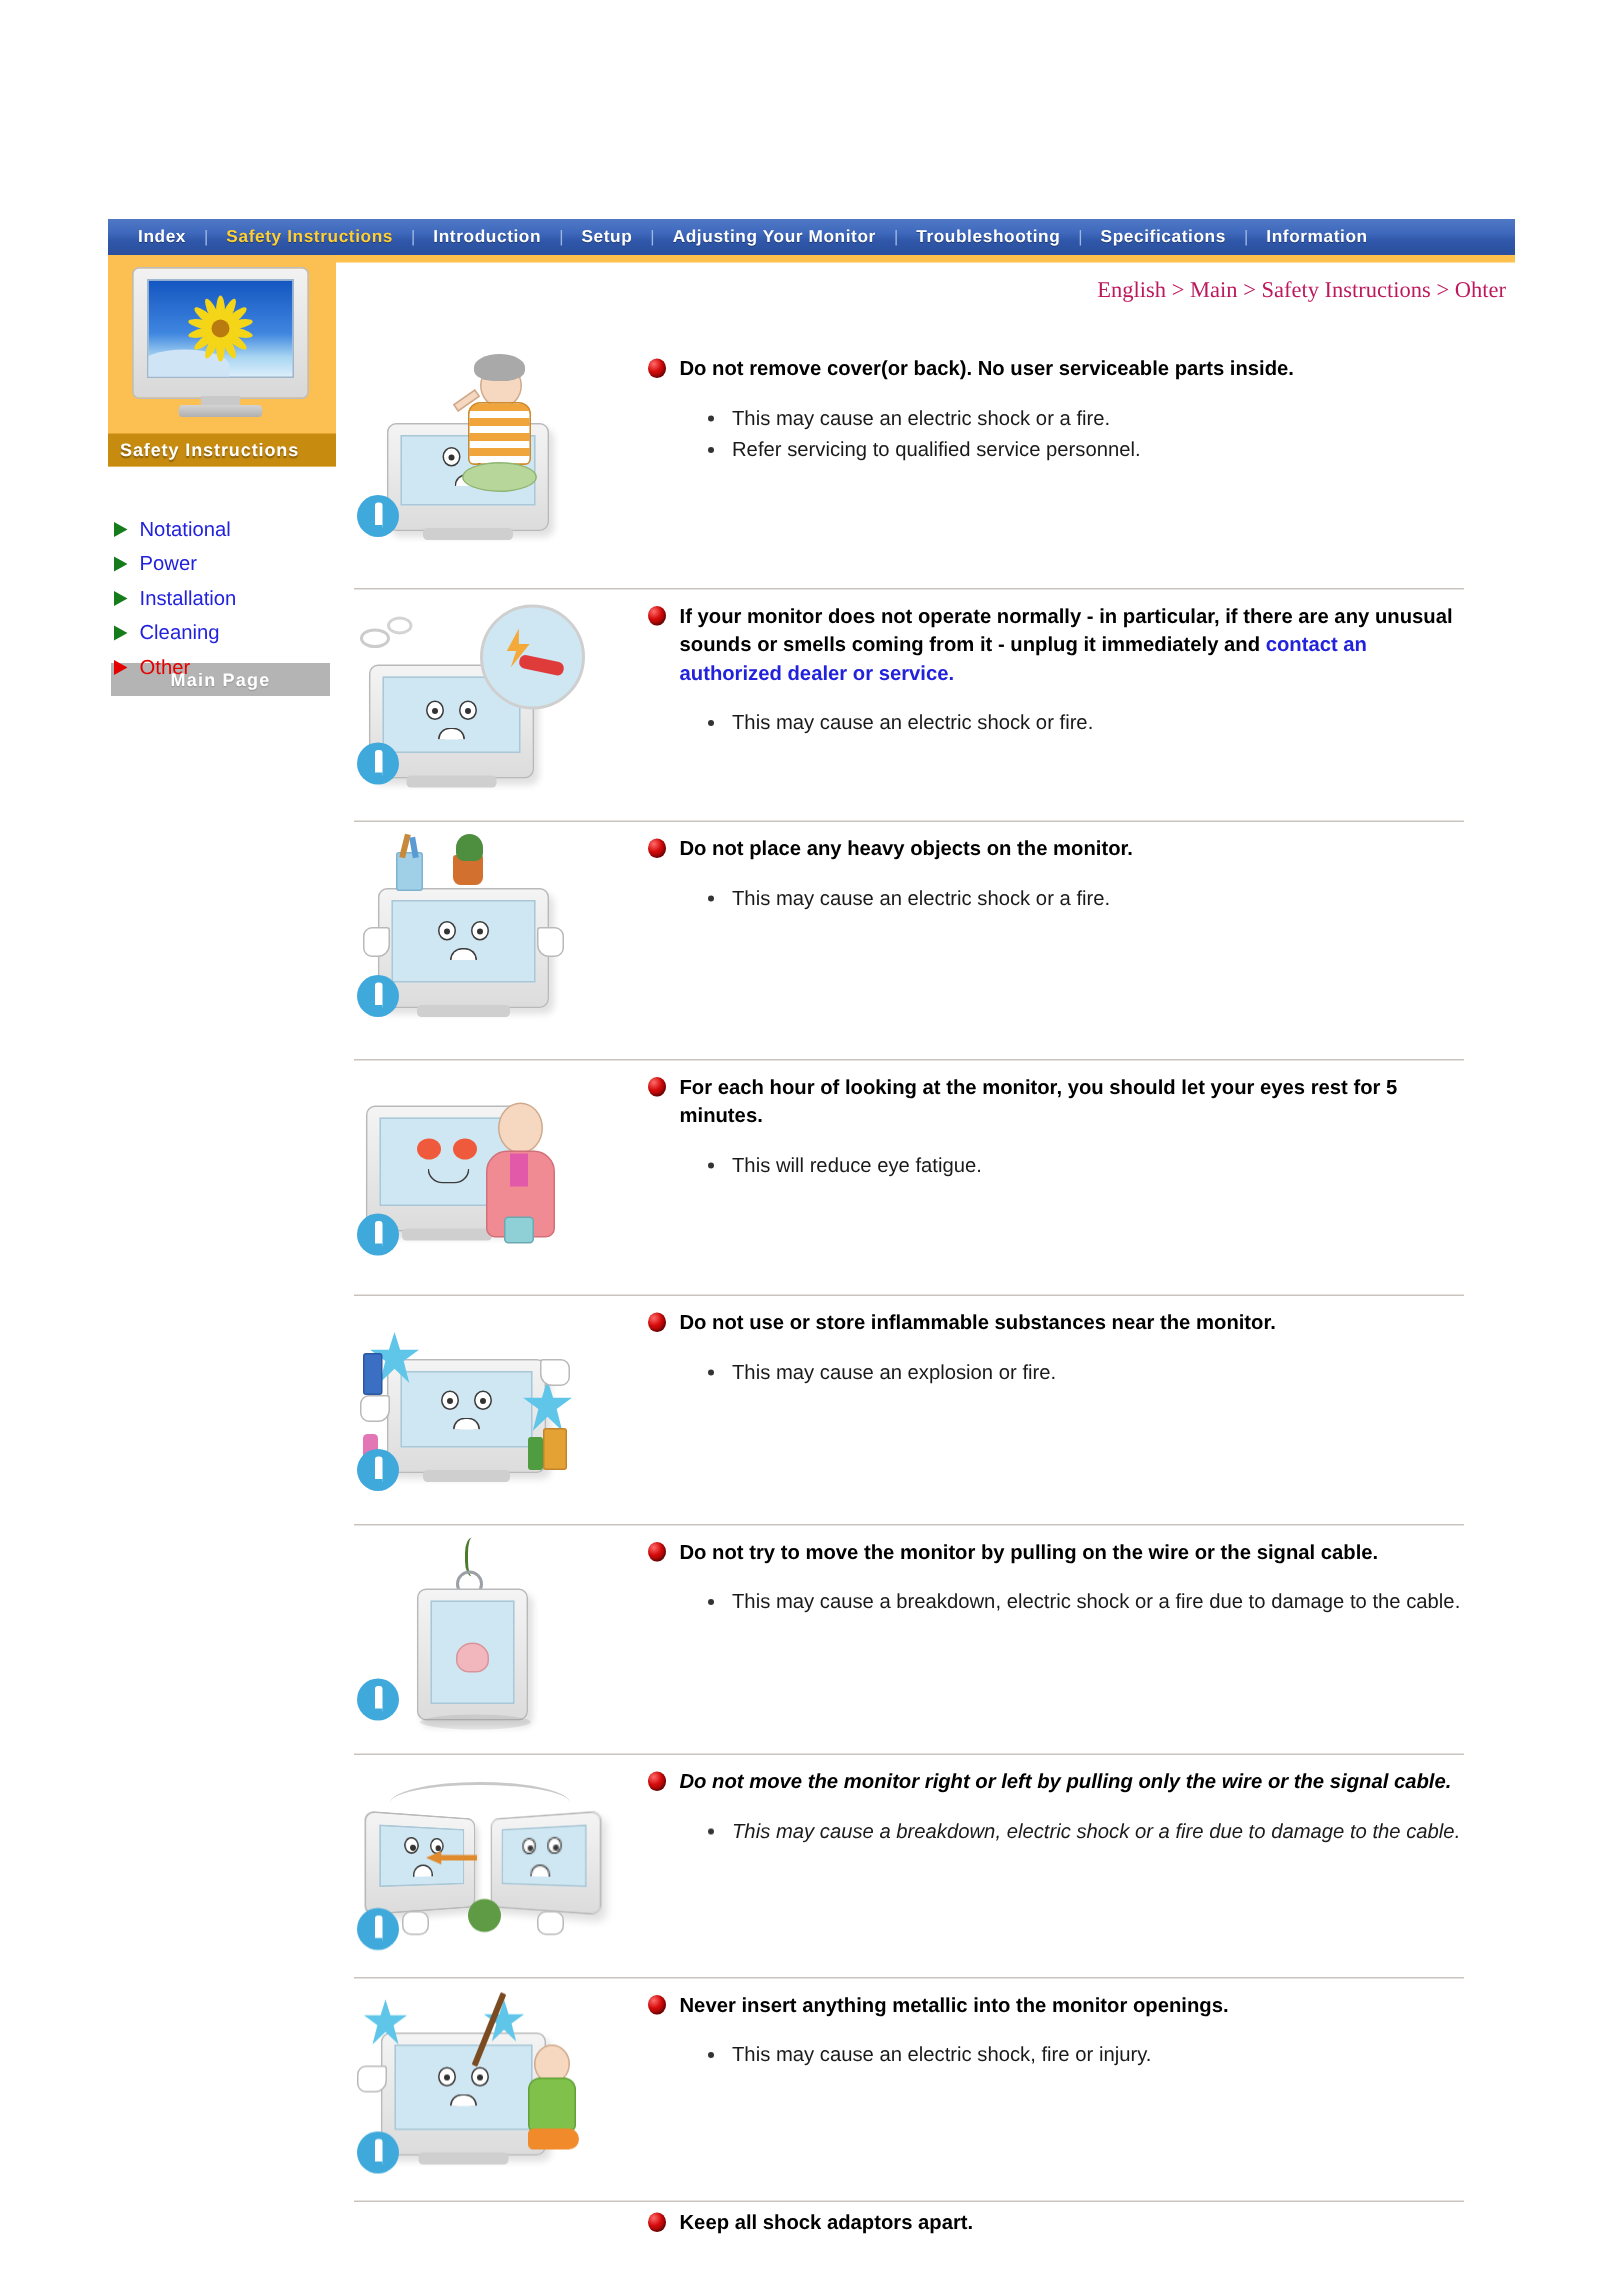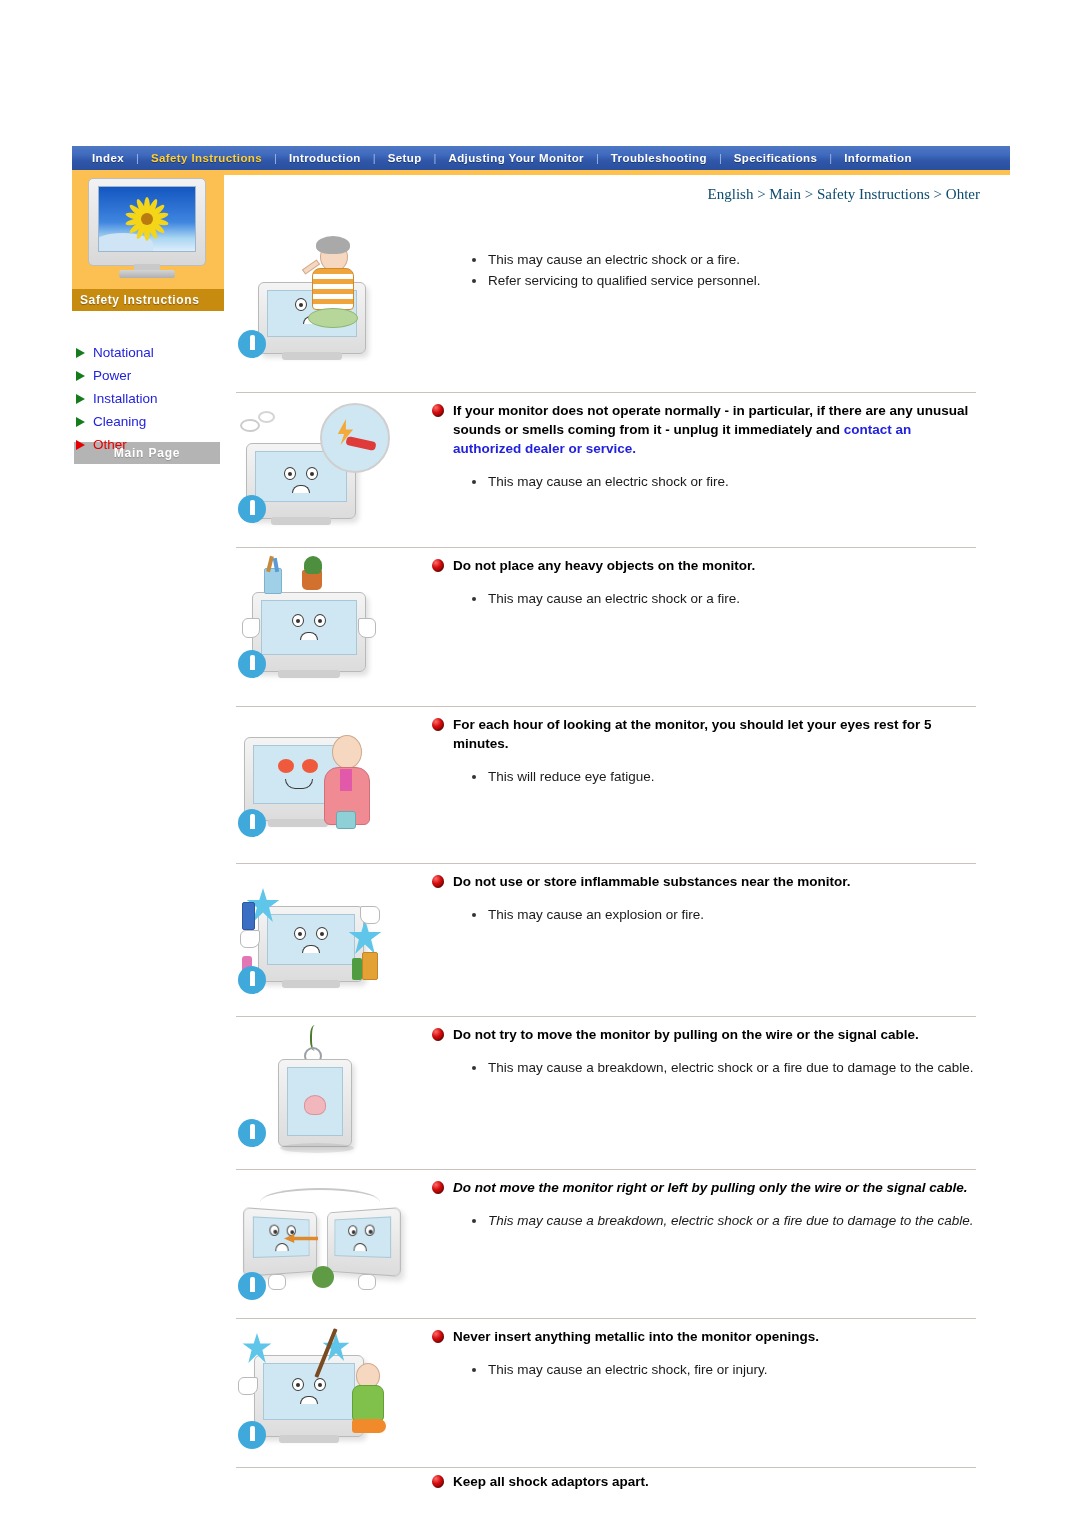--- a/index.html
+++ b/index.html
@@ -195,25 +195,25 @@
     display: flex;
     align-items: center;
     justify-content: center;
     cursor: pointer;
     text-shadow: 0 1px 1px rgba(0,0,0,.2);
   }
 
   
   .breadcrumb {
     position: absolute;
-    right: 100px;
+    right: 76px;
     top: 186px;
     font-family: "Liberation Serif", serif;
     font-size: 15px;
-    color: #0c4a6e;
+    color: #be185d;
     white-space: nowrap;
   }
 
   
   .content {
     position: absolute;
     left: 236px;
     top: 228px;
     width: 740px;
   }
@@ -507,20 +507,24 @@
       <div class="ill person-head" style="left:84px; top:6px; width:26px; height:28px;"></div>
       <div class="ill hair" style="left:80px; top:0px; width:34px; height:18px;"></div>
       <div class="ill body-sh" style="left:76px; top:32px; width:40px; height:40px; background:repeating-linear-gradient(to bottom,#f0a53c 0 5px,#ffffff 5px 10px); border:1px solid #cf8b2b;"></div>
       <div class="ill" style="left:72px; top:72px; width:48px; height:18px; background:#b7d79a; border-radius:50%; border:1px solid #8fb573;"></div>
       <div class="ill" style="left:66px; top:28px; width:16px; height:4px; background:#f6d8c0; border:1px solid #cfa98c; transform:rotate(-35deg);"></div>
       <div class="excl">
           <i></i>
         </div>
     </div>
     <div class="sec-text">
+      <div class="sec-head">
+        <span class="bullet-ball"></span>
+        <span class="head-text">Do not remove cover(or back). No user serviceable parts inside.</span>
+      </div>
       <ul class="sub-list">
         <li>This may cause an electric shock or a fire.</li>
         <li>Refer servicing to qualified service personnel.</li>
       </ul>
     </div>
   </div>
 
   <div class="section" style="min-height:146px;">
     <div class="sec-art">
       <div class="tv ill" style="left:10px; top:42px; width:108px; height:74px;">

